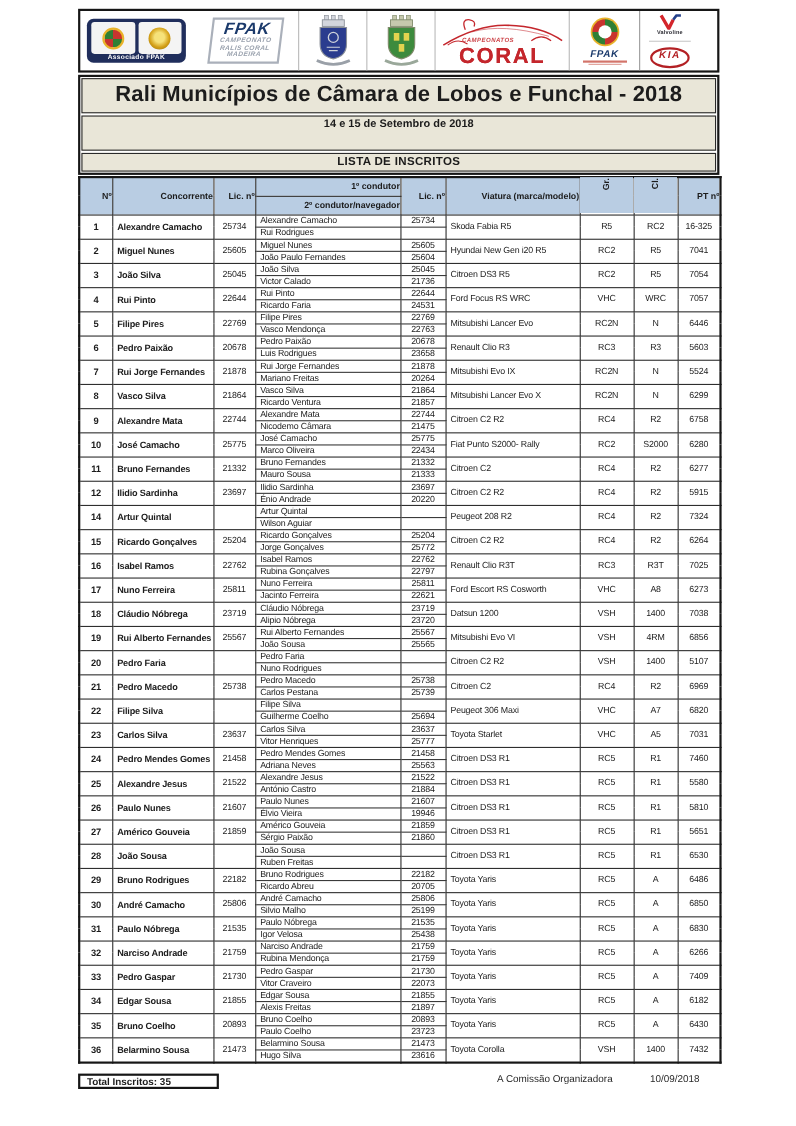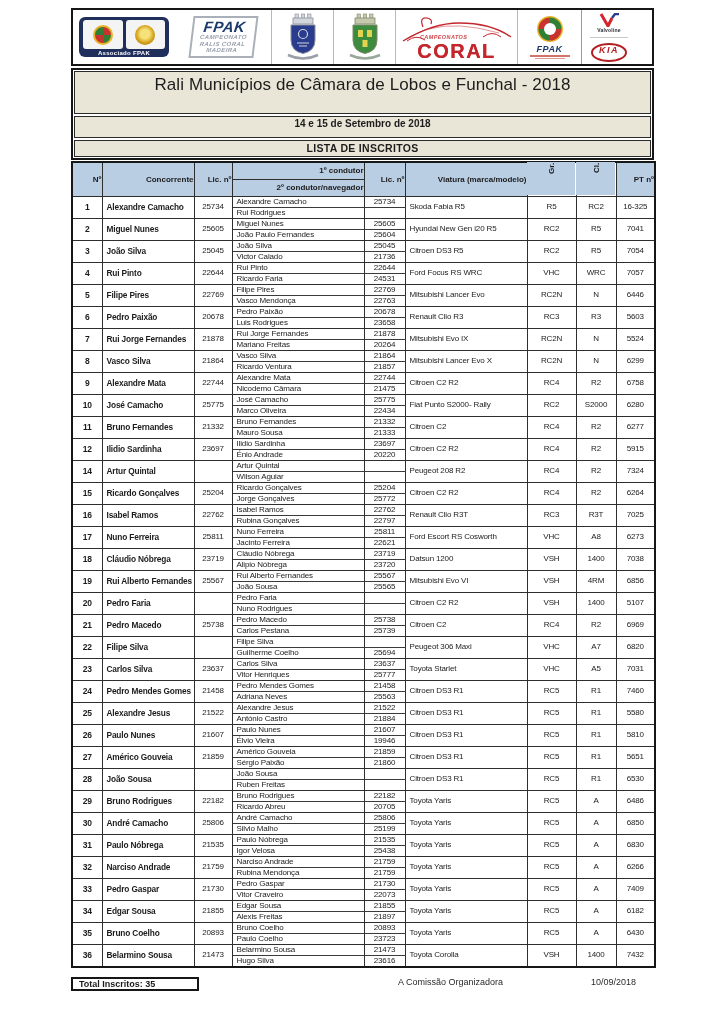--- a/index.html
+++ b/index.html
@@ -39,41 +39,41 @@
   .lg-vk { width:55px; border-left:1px solid #9a9a9a; justify-content:space-evenly; }
   .valv { display:flex; flex-direction:column; align-items:center; }
   .valv-word { font-size:5px; font-weight:900; color:#2b2b33; letter-spacing:.2px; }
   .vk-rule { width:38px; height:1px; background:#c9c9c9; margin:2px 0; }
   .kia-oval { border:2px solid #b32024; border-radius:50%; padding:0px 6px 5px; color:#b32024; font-weight:900; font-style:italic; font-size:9px; letter-spacing:1.5px; }
 
   
   .title-block { border:2px solid #161616; margin-top:2px; padding:1px; background:#fff; }
   .band { background:#e9e6d8; border:1px solid #2a2a2a; text-align:center; }
   .band + .band { margin-top:2px; }
-  .band-title { font-size:17px; font-weight:normal; padding:3px 0 18px; letter-spacing:.1px; }
-  .band-date { font-size:10px; font-weight:bold; padding:1px 0 8px; }
+  .band-title { font-size:20px; font-weight:bold; padding:3px 0 4px; letter-spacing:.1px; }
+  .band-date { font-size:10px; font-weight:bold; padding:1px 0 18px; }
   .band-lista { font-size:10.5px; font-weight:bold; padding:1px 0 2px; letter-spacing:.3px; }
 
   
   table { border-collapse:collapse; table-layout:fixed; width:583px; margin-top:1px; border:2px solid #161616; }
   th, td { border:1px solid #2e2e2e; overflow:hidden; white-space:nowrap; }
   thead th { background:#b9cde3; font-size:8px; font-weight:bold; height:17px; text-align:right; }
   th.rot { writing-mode:vertical-rl; transform:rotate(180deg); font-size:8px; }
   td { font-size:8px; height:11px; line-height:10px; padding:0 2px; letter-spacing:-.15px; }
   td.c-num { font-weight:bold; text-align:center; font-size:8.5px; }
   td.c-conc { font-weight:bold; font-size:8.3px; padding-left:4px; }
   td.c-lic, td.c-clic, td.c-mid { text-align:center; color:#222; }
   td.c-cond, td.c-viat { color:#222; padding-left:4px; }
   tr.sub1 td.c-cond, tr.sub1 td.c-clic { border-bottom:1px solid #3a3a3a; }
 
   
   .footer { display:flex; align-items:flex-start; margin-top:9px; font-size:9px; }
   .total-box { border:2px solid #161616; font-weight:bold; font-size:9px; padding:0 6px; width:128px; }
   .committee { margin-left:auto; color:#2a2a2a; }
-  .foot-date { margin-left:88px; margin-right:18px; color:#2a2a2a; }
+  .foot-date { margin-left:34px; margin-right:18px; color:#2a2a2a; }
 </style>
 </head>
 <body>
 
 <div class="page">
 
   <div class="logo-strip">
     <div class="lg-cell lg-assoc">
       <div class="assoc-badge">
         <div class="assoc-panels">

